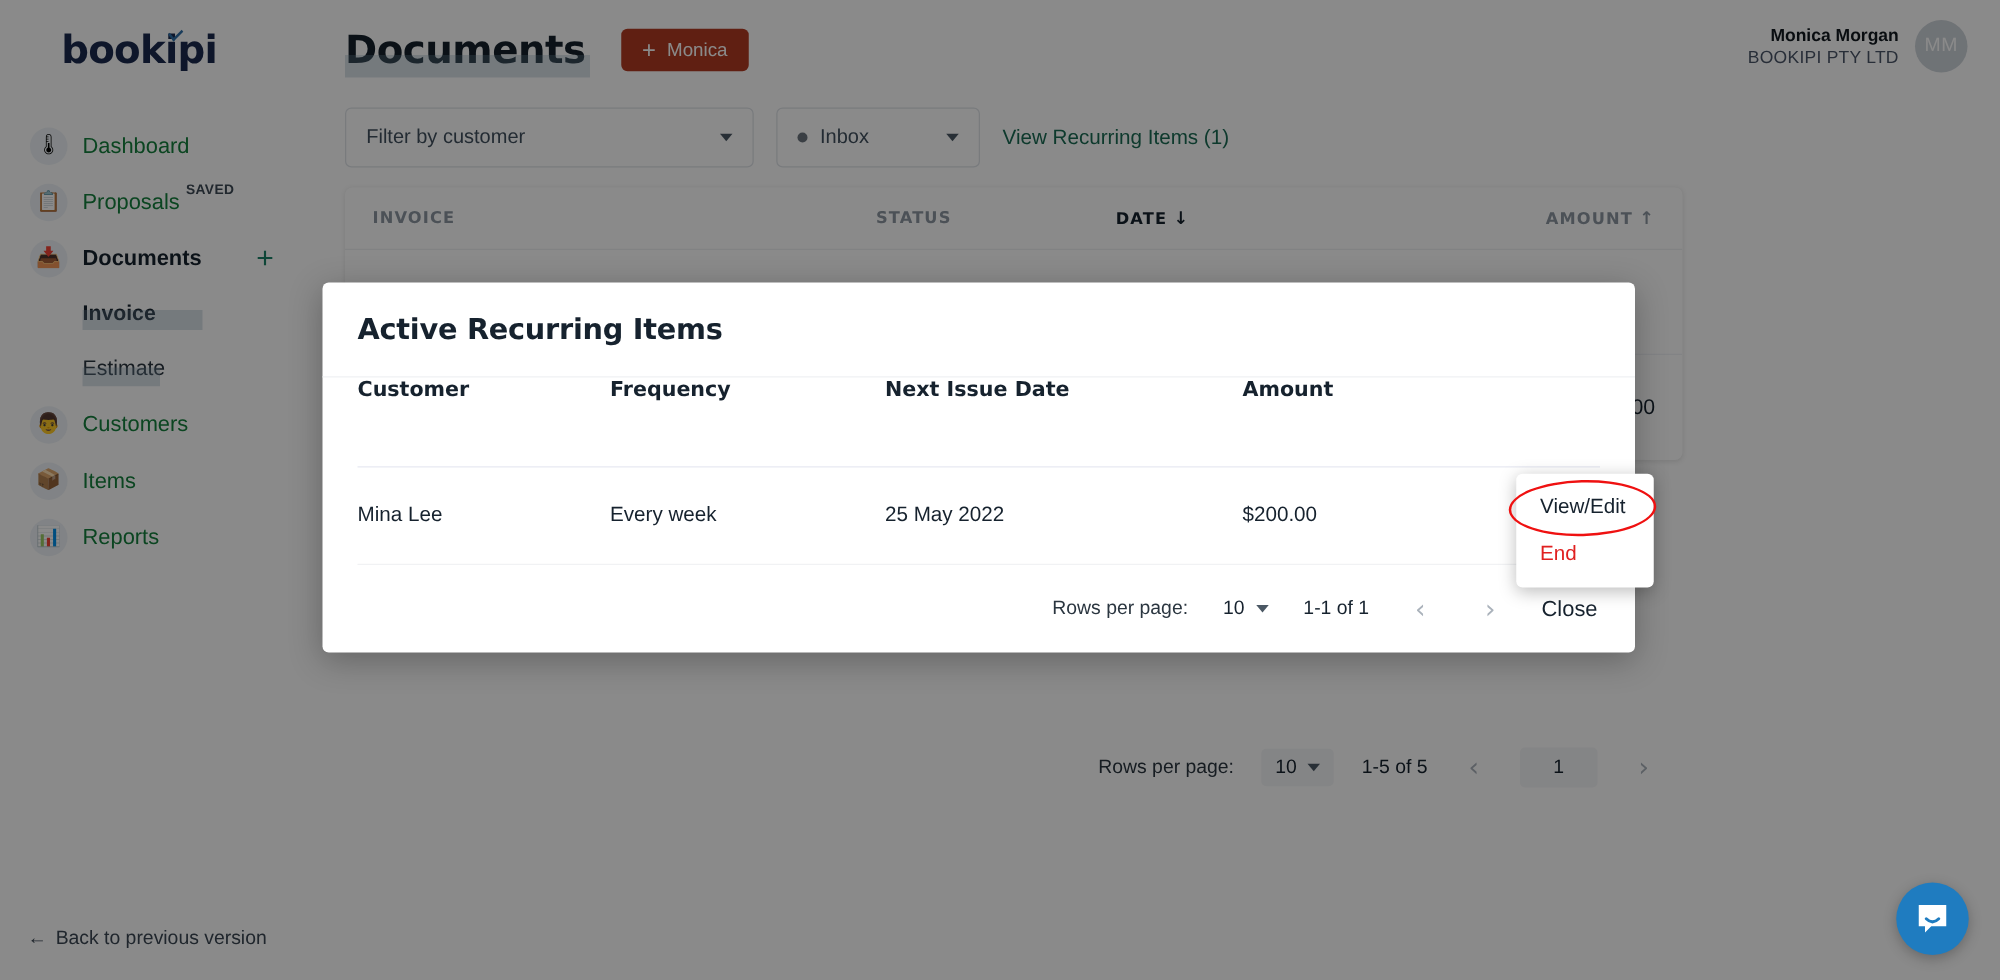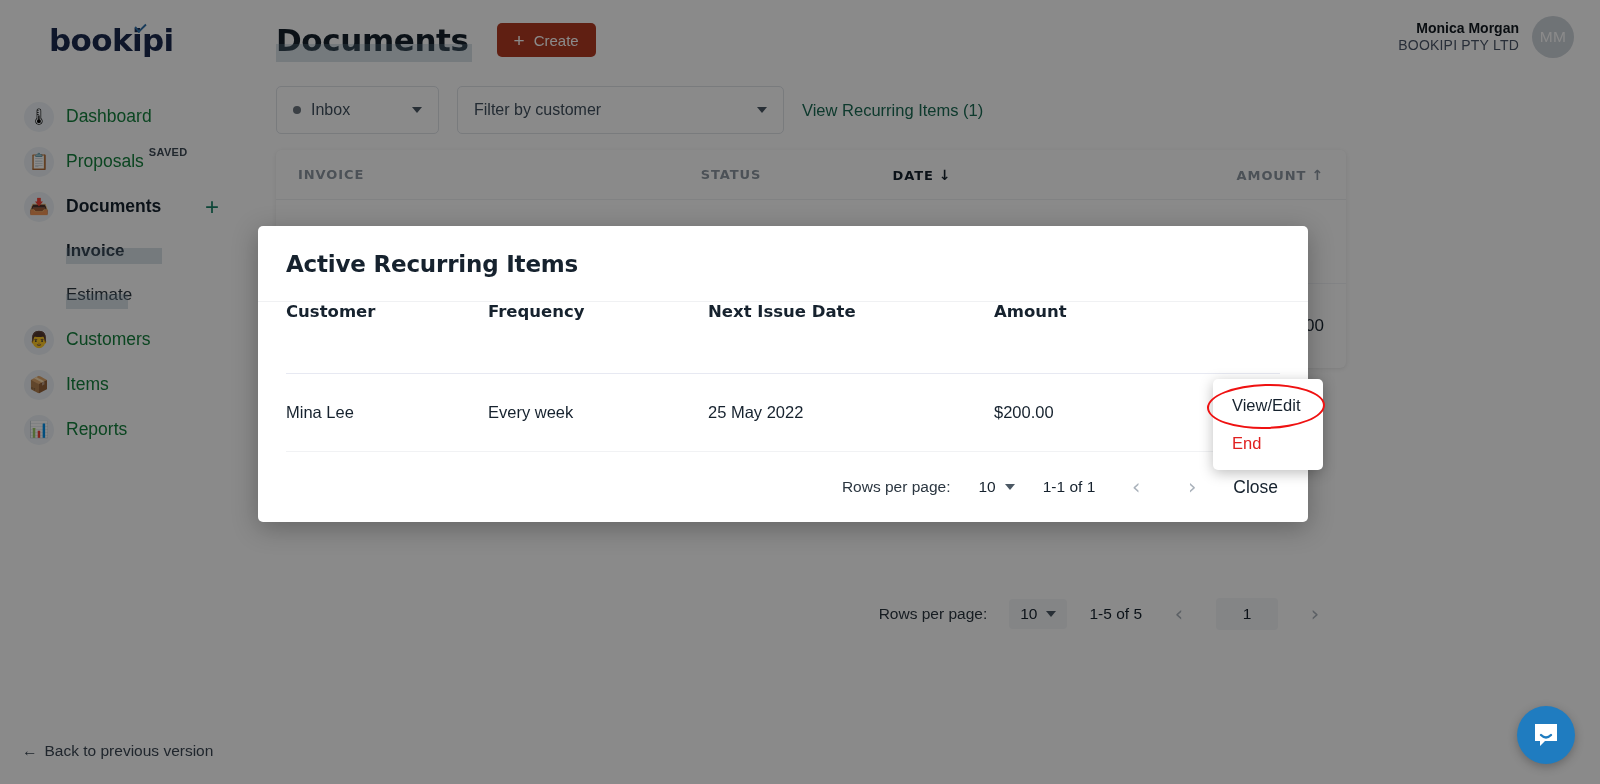--- a/index.html
+++ b/index.html
@@ -555,34 +555,34 @@
           <div class="user-name">Monica Morgan</div>
           <div class="user-org">BOOKIPI PTY LTD</div>
         </div>
         <div class="avatar">MM</div>
       </div>
 
       <div class="page-head">
         <h1 class="page-title">Documents</h1>
         <button class="create-btn">
           <span class="plus">+</span>
-          <span>Create</span>
+          <span>Monica</span>
         </button>
       </div>
 
       <div class="sel-tint" style="left:33px; top:44px; width:196px; height:18px;"></div>
 
       <div class="filters">
+        <div class="select-box customer">
+          <span class="select-text">Filter by customer</span>
+          <span class="caret"></span>
+        </div>
         <div class="select-box inbox">
           <span class="dot"></span>
           <span class="select-text">Inbox</span>
-          <span class="caret"></span>
-        </div>
-        <div class="select-box customer">
-          <span class="select-text">Filter by customer</span>
           <span class="caret"></span>
         </div>
         <a class="recurring-link">View Recurring Items (1)</a>
       </div>
 
       <section class="table-card">
         <div class="thead">
           <div class="th col-invoice">INVOICE</div>
           <div class="th col-status">STATUS</div>
           <div class="th col-date active">

